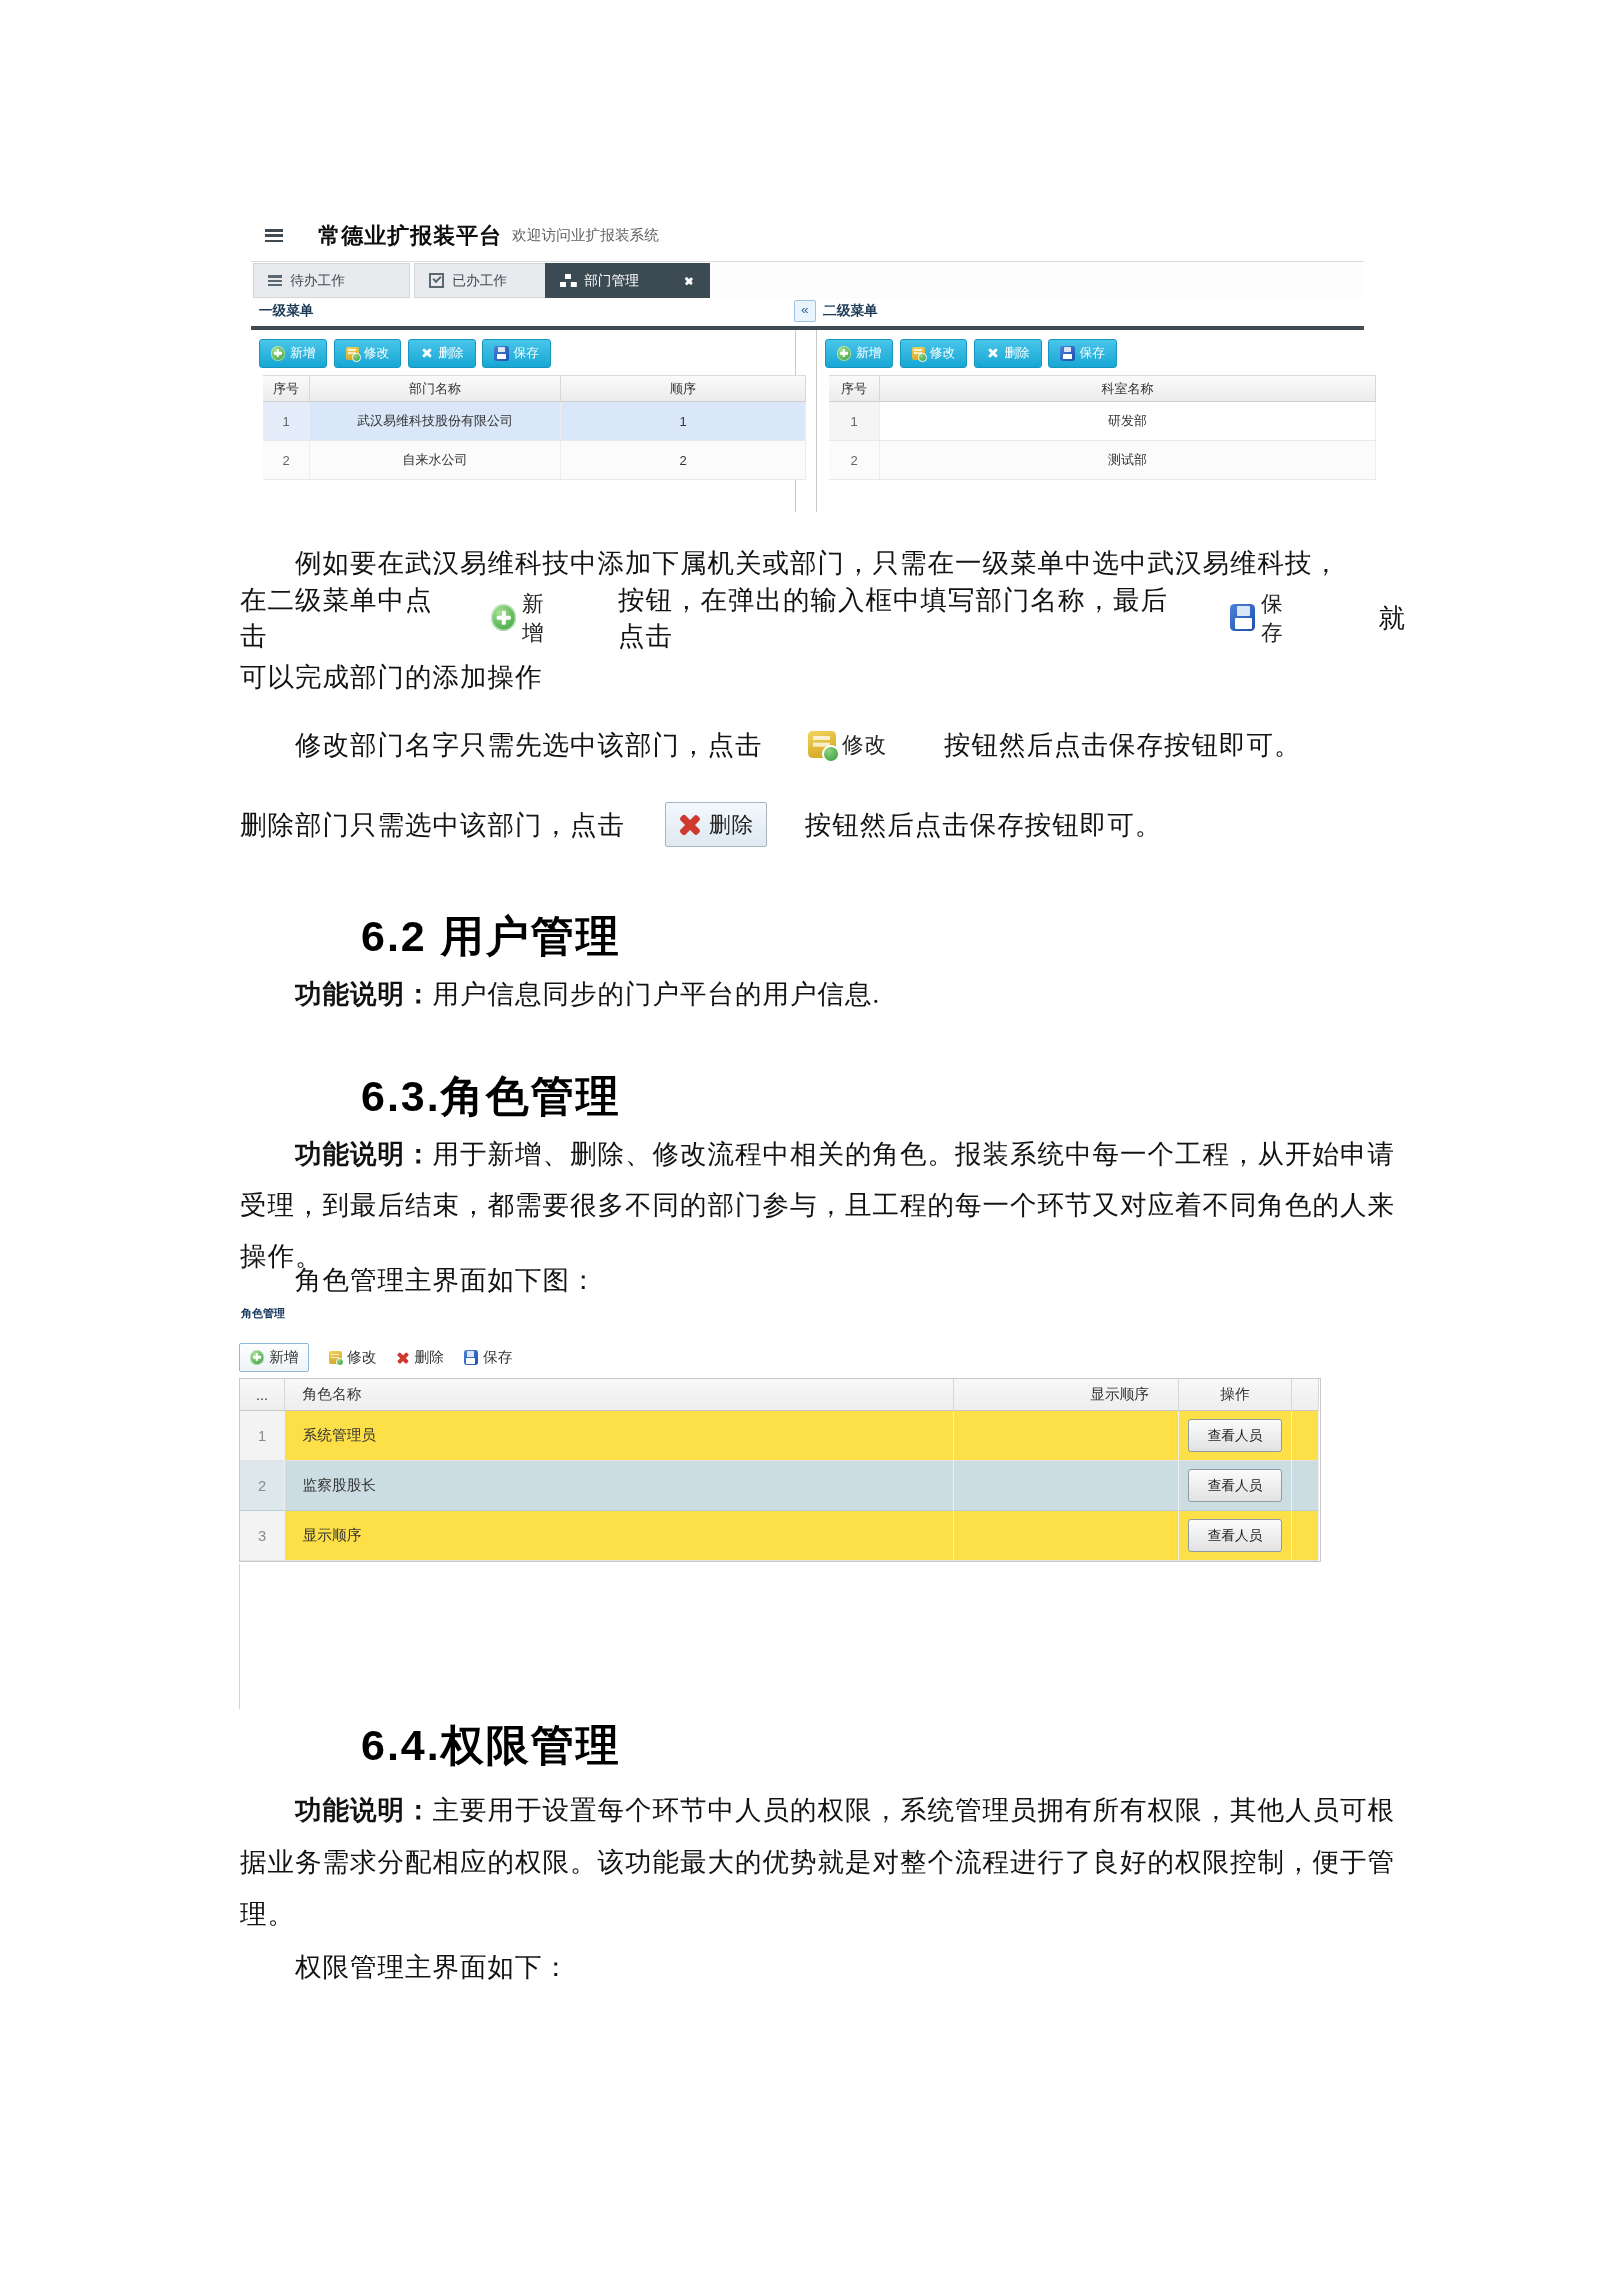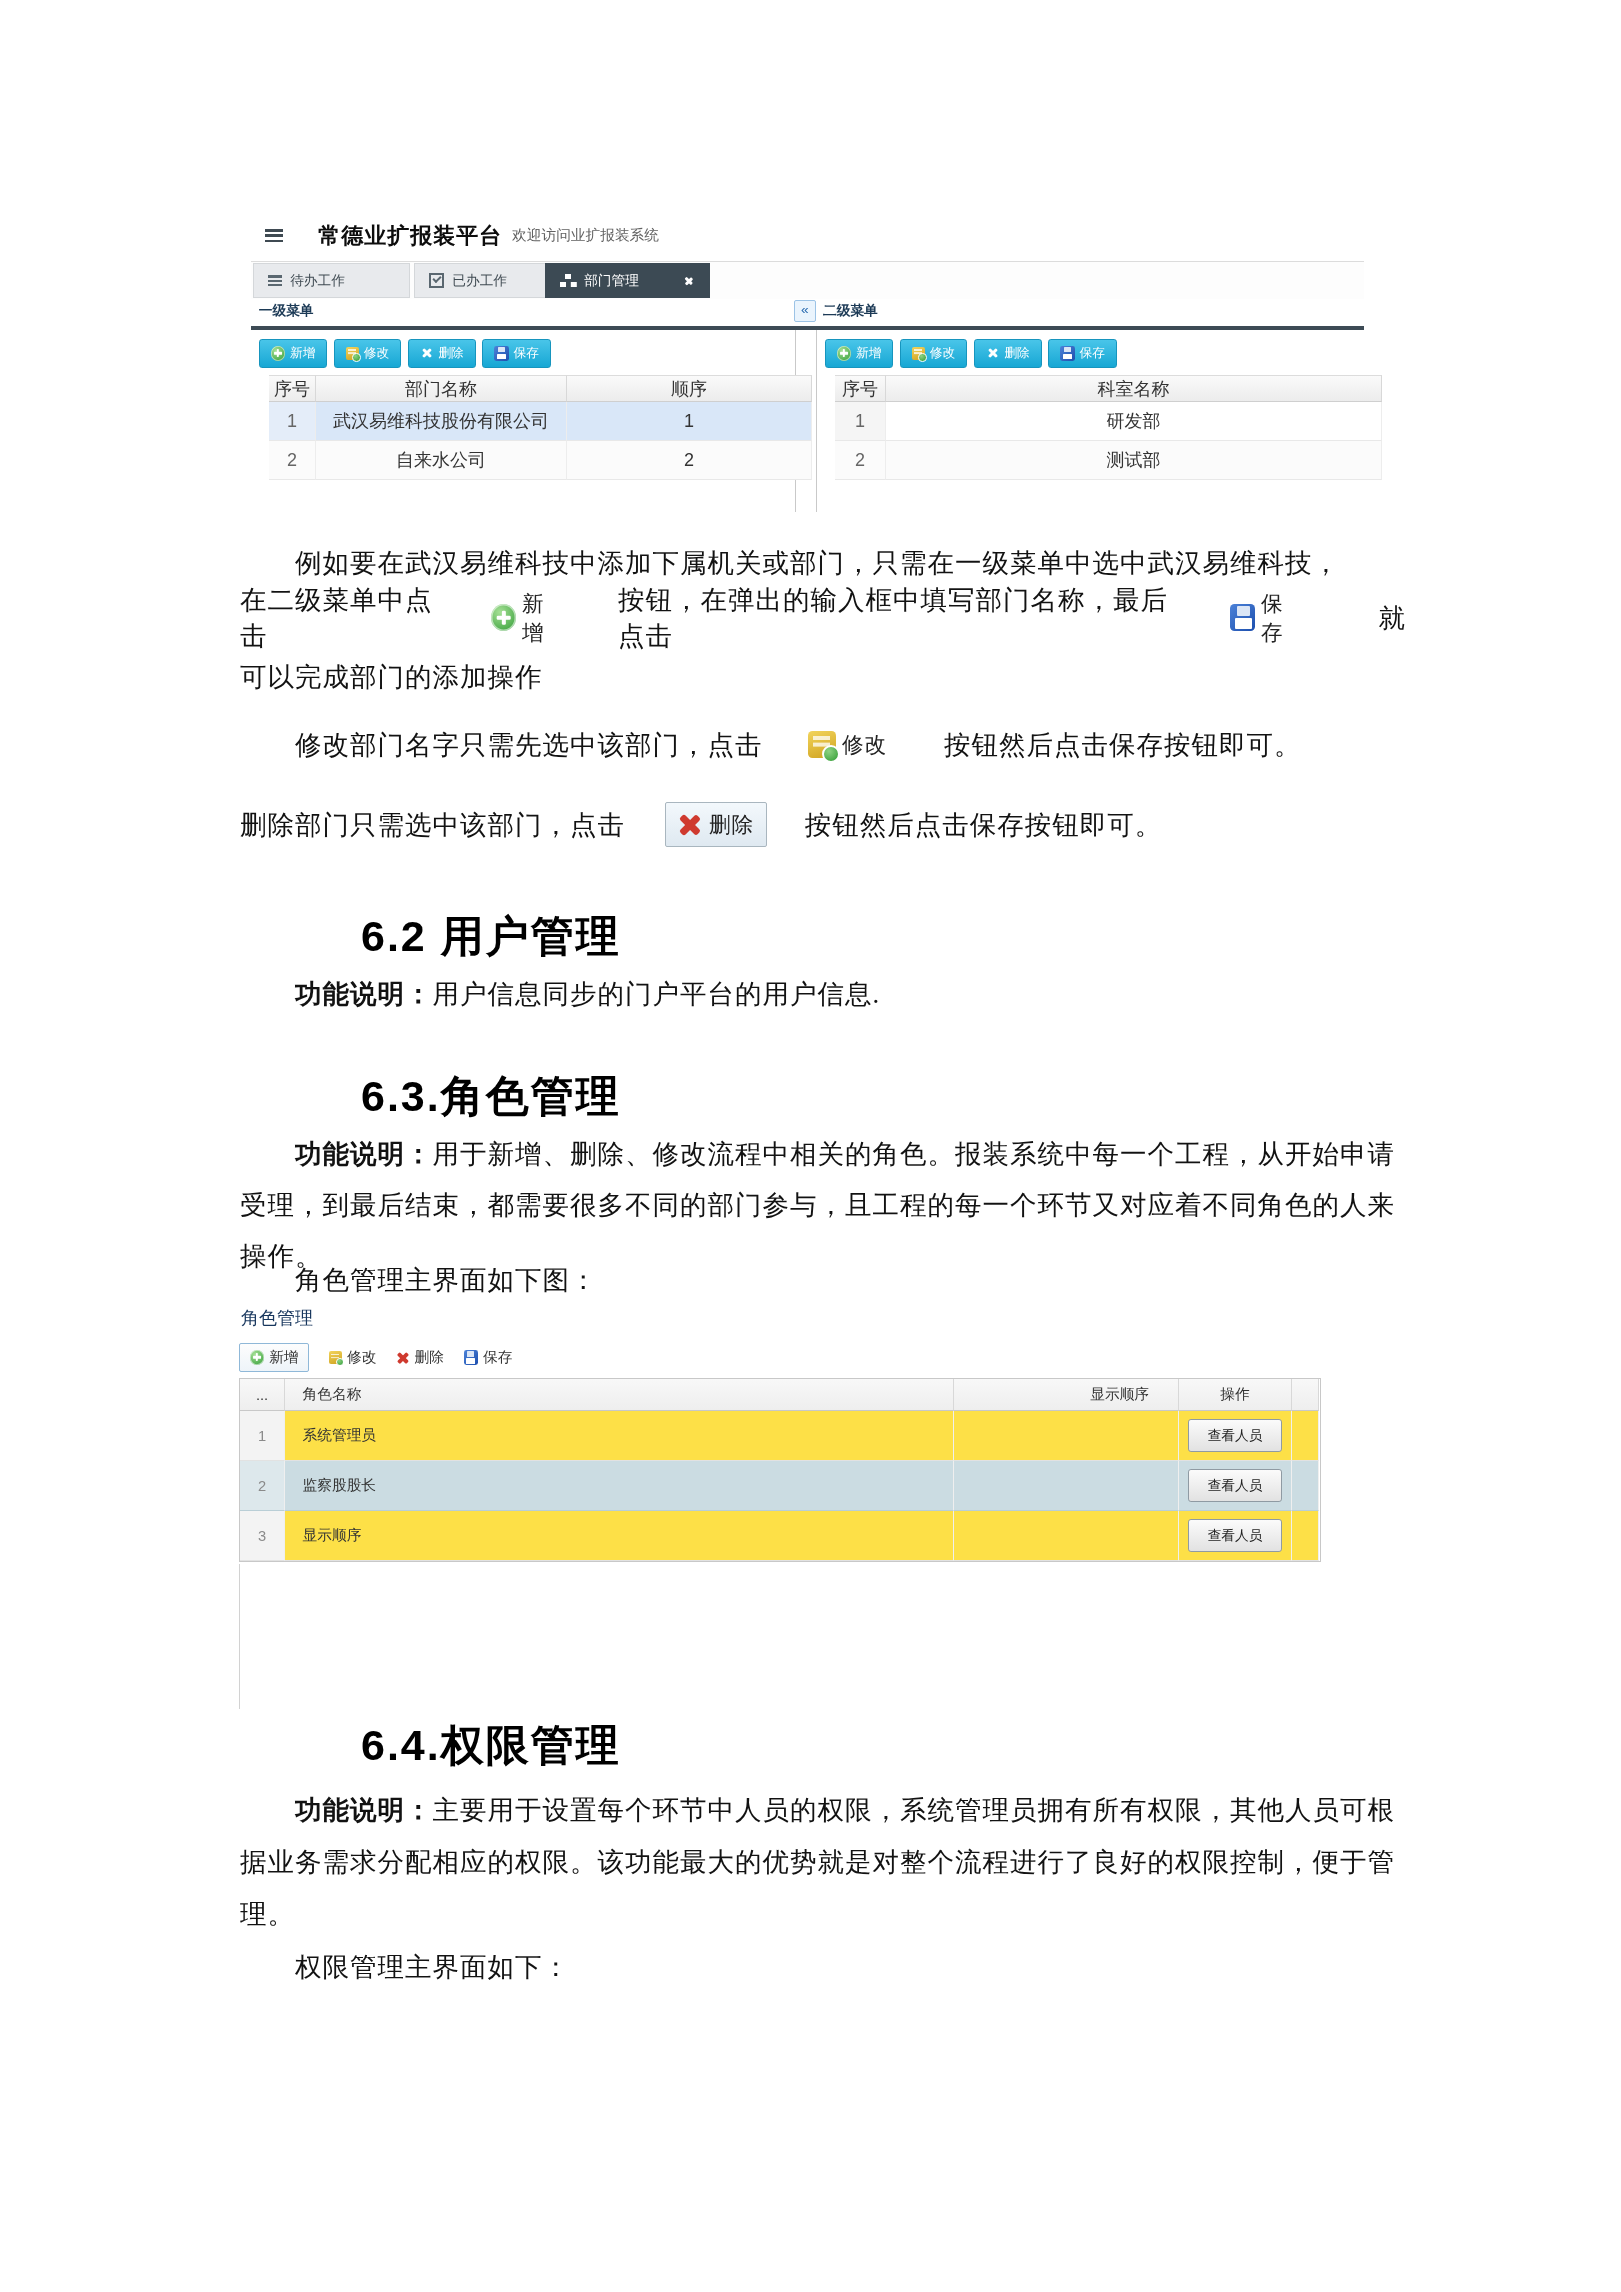--- a/index.html
+++ b/index.html
@@ -54,21 +54,21 @@
   .ph-right-label{left:572px;}
   .collapse{position:absolute;left:543px;top:2px;width:19.6px;height:19.6px;background:#eaf4fd;border:1px solid #9cc3e6;
             color:#2b6cb0;font-size:13.7px;line-height:17.6px;text-align:center;border-radius:2px;cursor:pointer;}
   .darkrule{position:absolute;left:0;top:108px;width:1113px;height:3.9px;background:#3d4b55;}
   .panel{position:absolute;top:112px;height:182px;background:#fff;box-sizing:border-box;}
   .panel.pleft{left:0;width:545px;border-right:1px solid #c9c9c9;}
   .panel.pright{left:565px;width:549px;border-left:1px solid #c9c9c9;}
   .ptoolbar{position:absolute;left:7.8px;top:8.8px;height:29px;display:flex;gap:6.9px;}
   .tbtn{display:flex;align-items:center;gap:4.9px;height:29px;padding:0 10.8px;border-radius:2.9px;cursor:pointer;
         background:linear-gradient(#49c5e9,#17a7d4);border:1px solid #1695be;color:#fff;font-size:12.7px;box-sizing:border-box;}
-  .grid{position:absolute;left:18px;top:45px;font-size:18px;color:#333;}
+  .grid{position:absolute;left:12px;top:45px;font-size:13px;color:#333;}
   .grow{display:flex;}
   .gcell{box-sizing:border-box;display:flex;align-items:center;justify-content:center;}
   .ghead .gcell{height:27.4px;background:linear-gradient(#fafafa,#ececec);border-bottom:1px solid #cfcfcf;border-top:1px solid #dcdcdc;
         border-right:1px solid #d8d8d8;color:#333;}
   .gbody .gcell{height:39px;border-bottom:1px solid #e8e8e8;border-right:1px solid #ededed;}
   .numcell{background:#f5f5f5;color:#666;}
   .rowsel{background:#d9e7f8;}
   .rowsel .numcell{background:#e4edf9;}
   .rowalt .gcell{background:#fbfbfb;}
 
@@ -79,21 +79,21 @@
   .chip{display:flex;align-items:center;}
   .chip-box{display:flex;align-items:center;padding:6.9px 11.8px;border:1px solid #a9b6bf;border-radius:2px;
             background:linear-gradient(#f3f8fc,#dfe9f1);}
   .h-num{position:absolute;left:361px;font-family:"Liberation Sans","DejaVu Sans",sans-serif;font-weight:800;
          font-size:43px;color:#000;letter-spacing:2px;}
   .para{position:absolute;left:240px;width:1155px;font-size:26.5px;color:#121212;letter-spacing:1px;}
   .plabel{font-weight:bold;font-family:"Liberation Sans","DejaVu Sans",sans-serif;}
 
   
   .shot2{position:absolute;left:239px;top:1304px;width:1082px;font-family:"Liberation Sans","DejaVu Sans",sans-serif;}
-  .role-title{position:absolute;left:2px;top:2px;font-size:18px;font-weight:normal;color:#17365d;}
+  .role-title{position:absolute;left:2px;top:2px;font-size:11px;font-weight:bold;color:#17365d;}
   .role-toolbar{position:absolute;left:0px;top:37px;height:33px;display:flex;align-items:center;gap:19.6px;font-size:14.7px;color:#333;}
   .rt-item{display:flex;align-items:center;gap:4.9px;cursor:pointer;}
   .rt-item.boxed{border:1px solid #8fb8d8;background:linear-gradient(#fdfdfd,#eef4f9);padding:3.9px 9.8px;border-radius:2px;}
   .rgrid{position:absolute;left:0;top:74px;width:1082px;border:1px solid #c8c8c8;box-sizing:border-box;font-size:14.7px;color:#333;}
   .rrow{display:flex;}
   .rcell{box-sizing:border-box;display:flex;align-items:center;}
   .rhead .rcell{height:32px;background:linear-gradient(#f8f8f8,#eeeeee);border-bottom:1px solid #c8c8c8;border-right:1px solid #d8d8d8;color:#333;}
   .rbody .rcell{height:50px;border-bottom:1px solid #e2e2e2;border-right:1px solid #efefef;background:#fde047;}
   .rc-num{width:45px;justify-content:center;color:#8a8a8a;}
   .rbody .rc-num{background:#f3f3f3;}

